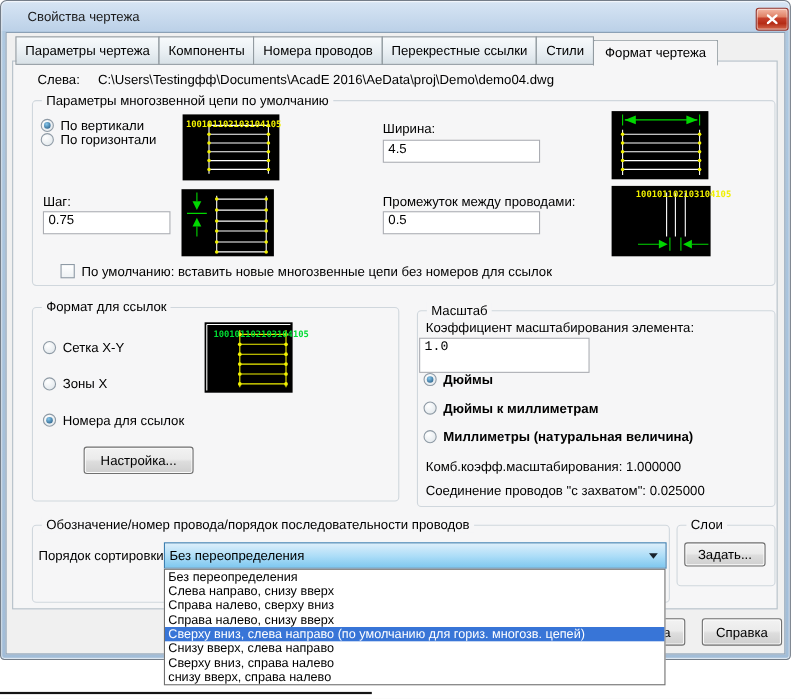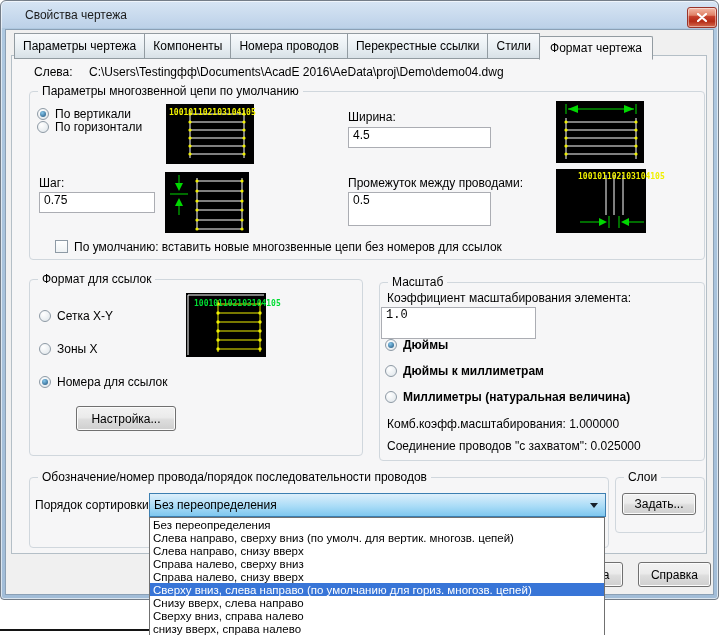--- a/index.html
+++ b/index.html
@@ -268,21 +268,21 @@
           <circle cx="77" cy="19" r="1.6"></circle>
           <circle cx="77" cy="29" r="1.6"></circle>
           <circle cx="77" cy="38" r="1.6"></circle>
           <circle cx="77" cy="48" r="1.6"></circle>
           <circle cx="77" cy="57" r="1.6"></circle>
         </g>
     </svg>
   </div>
 
   <span class="lbl" style="left:347px; top:175px;">Промежуток между проводами:</span>
-  <div class="field" style="left:347px; top:191px; width:143px; height:34px;">
+  <div class="field" style="left:347px; top:191px; width:143px; height:21px;">
       <span>0.5</span>
     </div>
 
   <div class="black-img" style="left:555px; top:168px; width:90px; height:64px;">
     <svg width="90" height="64">
       <g stroke="#fff">
           <line x1="50" y1="6" x2="50" y2="46"></line>
           <line x1="58" y1="6" x2="58" y2="46"></line>
           <line x1="67" y1="6" x2="67" y2="46"></line>
         </g>
@@ -422,23 +422,20 @@
   <div class="btn" style="left:637px; top:561px; width:73px; height:25px; z-index:5;">
       <span>Справка</span>
     </div>
 
   <div class="dropdown">
 
   <div class="dd-item">
         <span>Без переопределения</span>
       </div>
       <div class="dd-item">
-        <span>Слева направо, сверху вниз (по умолч. для вертик. многозв. цепей)</span>
-      </div>
-      <div class="dd-item">
         <span>Слева направо, снизу вверх</span>
       </div>
       <div class="dd-item">
         <span>Справа налево, сверху вниз</span>
       </div>
       <div class="dd-item">
         <span>Справа налево, снизу вверх</span>
       </div>
       <div class="dd-item on">
         <span>Сверху вниз, слева направо (по умолчанию для гориз. многозв. цепей)</span>

